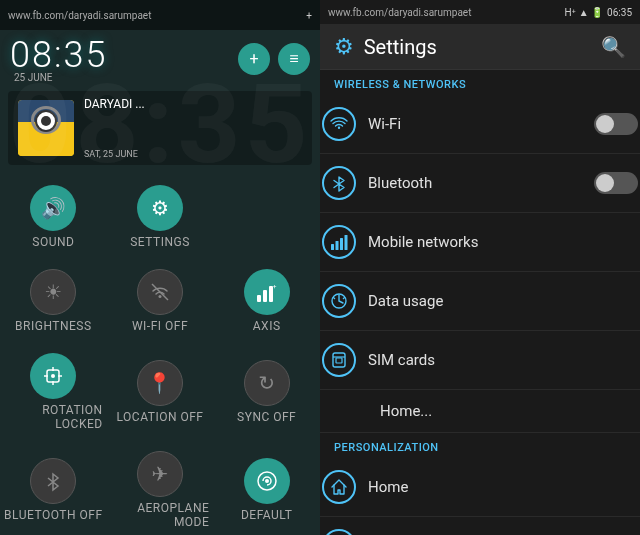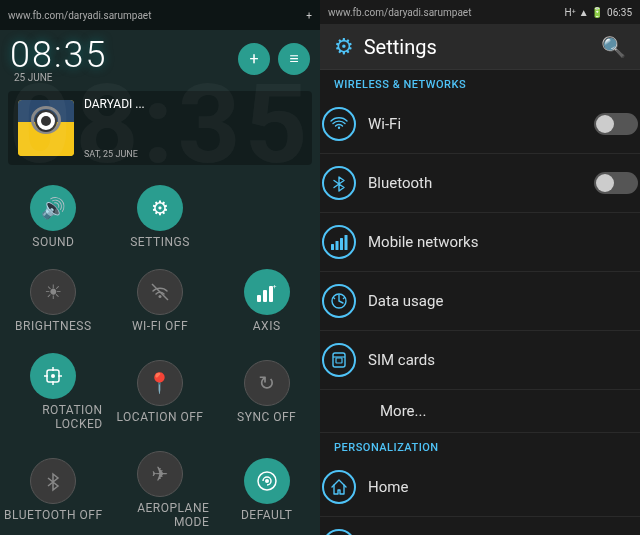--- a/index.html
+++ b/index.html
@@ -576,21 +576,21 @@
       <div class="item-icon">
         <svg width="18" height="18" viewBox="0 0 18 18" fill="none">
           <rect x="3" y="2" width="12" height="14" rx="2" stroke="#4fc3f7" stroke-width="1.4"></rect>
           <rect x="6" y="7" width="6" height="5" rx="0.5" stroke="#4fc3f7" stroke-width="1.2"></rect>
           <path d="M3 6h12" stroke="#4fc3f7" stroke-width="1.2"></path>
         </svg>
       </div>
       <span class="item-label">SIM cards</span>
     </div>
 
-    <div class="more-item">More...</div>
+    <div class="more-item">Home...</div>
 
     <div class="section-header">PERSONALIZATION</div>
 
     <div class="settings-item">
       <div class="item-icon">
         <svg width="18" height="18" viewBox="0 0 18 18" fill="none">
           <path d="M2 9L9 2l7 7" stroke="#4fc3f7" stroke-width="1.4" stroke-linecap="round" stroke-linejoin="round"></path>
           <path d="M4 7v9h4v-4h2v4h4V7" stroke="#4fc3f7" stroke-width="1.4" stroke-linecap="round" stroke-linejoin="round"></path>
         </svg>
       </div>

